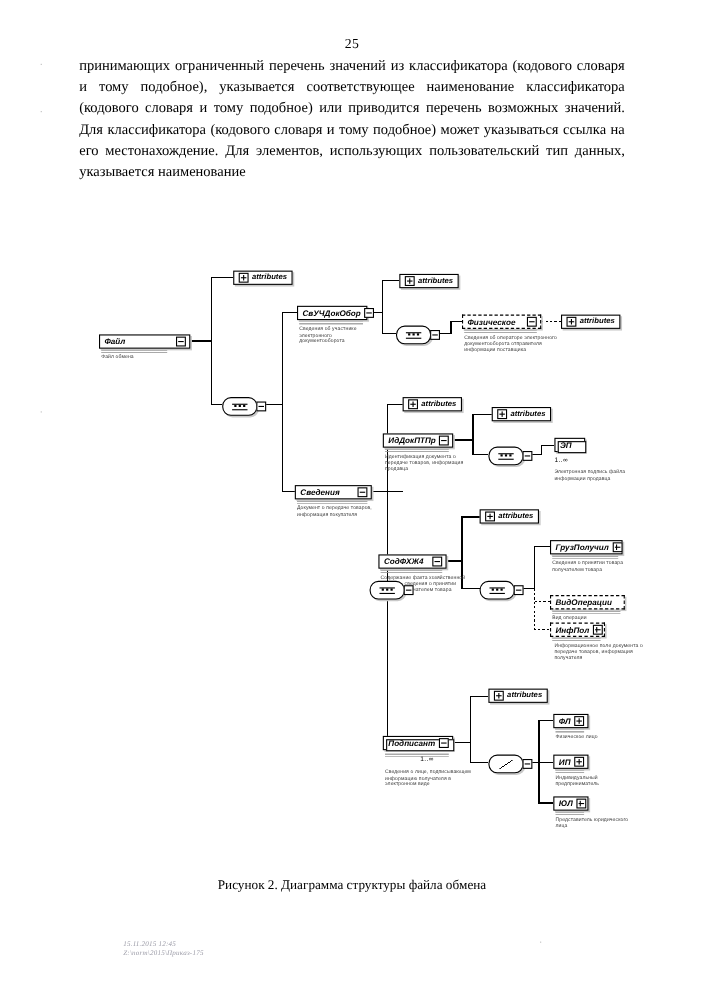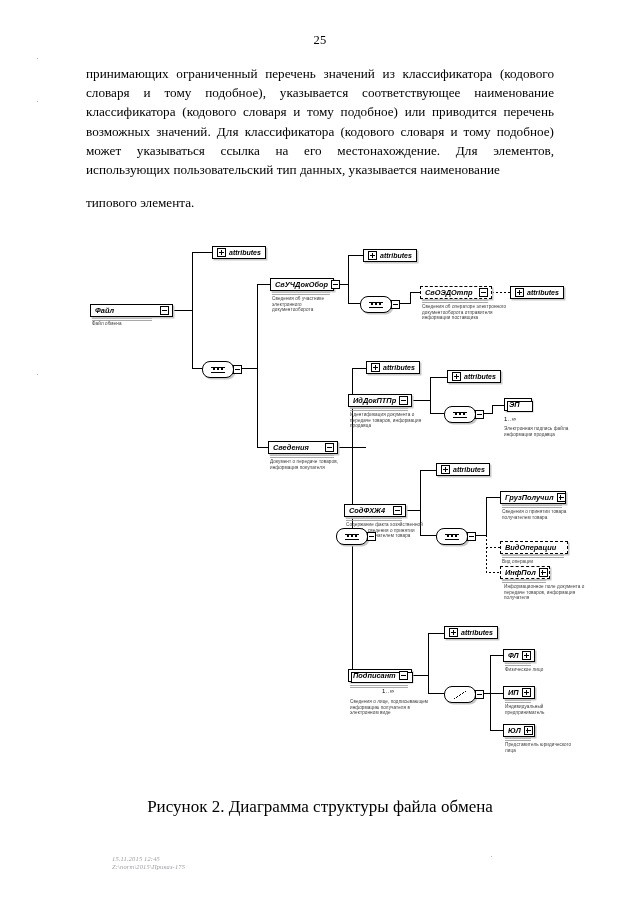--- a/index.html
+++ b/index.html
@@ -16,21 +16,21 @@
     font-size:12.5px;font-family:"Liberation Serif",serif;letter-spacing:.3px;
   }
 
   
   .body-text{
     position:absolute;left:72px;top:50px;width:496px;
     font-size:13.2px;line-height:19.2px;
     text-align:justify;text-justify:inter-word;
     font-family:"Liberation Serif",serif;
   }
-  .body-text p{margin:14px;}
+  .body-text p{margin:0;}
   .body-text p.last{text-align:left;}
 
   
   .figure{position:absolute;left:0;top:225px;width:640px;height:560px;}
 
   
   .wires{position:absolute;left:0;top:0;width:640px;height:560px;}
 
   
   .node{
@@ -110,41 +110,40 @@
   }
   
   .stack::before{
     content:"";position:absolute;left:2px;top:2px;right:-2px;bottom:-2px;
     border:1px solid #000;background:#fff;z-index:-1;
   }
 
   
   .fig-caption{
     position:absolute;top:797px;left:0;width:640px;text-align:center;
-    font-size:17px;font-family:"Liberation Serif",serif;
+    font-size:12px;font-family:"Liberation Serif",serif;
   }
 
   
   .footer{
     position:absolute;left:112px;top:855px;
     font-family:"Liberation Serif",serif;font-size:6.4px;line-height:8.4px;
     color:#9a9aa6;font-style:italic;letter-spacing:.2px;
   }
   .edge-dot{position:absolute;width:1px;height:1px;background:#b8b8b8;}
 </style>
 </head>
 <body>
 
 <div class="page">
 
   <div class="page-number">25</div>
 
   <div class="body-text">
     <p>принимающих ограниченный перечень значений из классификатора (кодового словаря и тому подобное), указывается соответствующее наименование классификатора (кодового словаря и тому подобное) или приводится перечень возможных значений. Для классификатора (кодового словаря и тому подобное) может указываться ссылка на его местонахождение. Для элементов, использующих пользовательский тип данных, указывается наименование</p>
-    <p class="last">типового элемента.</p>
   </div>
 
   <div class="figure">
 
     <svg class="wires" viewBox="0 0 640 560">
       <g stroke="#000" stroke-width="1" fill="none" shape-rendering="crispEdges">
 
         <path d="M173,85 L192,85 L192,27 L212,27"></path>
         <path d="M192,85 L192,143 L202,143"></path>
 
@@ -216,21 +215,21 @@
     </div>
     <div class="strip" style="left:272px;top:67px;width:58px;"></div>
     <div class="ann" style="left:272px;top:71px;width:68px;">Сведения об участнике электронного документооборота</div>
 
     <div class="seq" style="left:360px;top:71px;">
       <span class="dots"></span>
       <span class="sidebox"></span>
     </div>
 
     <div class="node dashed" style="left:420px;top:61px;width:72px;">
-      <span class="lbl">СвОЭДОтпр</span>
+      <span class="lbl">Физическое</span>
       <span class="exp"></span>
     </div>
     <div class="strip" style="left:422px;top:75px;width:66px;"></div>
     <div class="ann" style="left:422px;top:79px;width:86px;">Сведения об операторе электронного документооборота отправителя информации поставщика</div>
 
     <div class="attrnode" style="left:510px;top:61px;">
       <span class="exp plus"></span>
       <span>attributes</span>
     </div>
 

